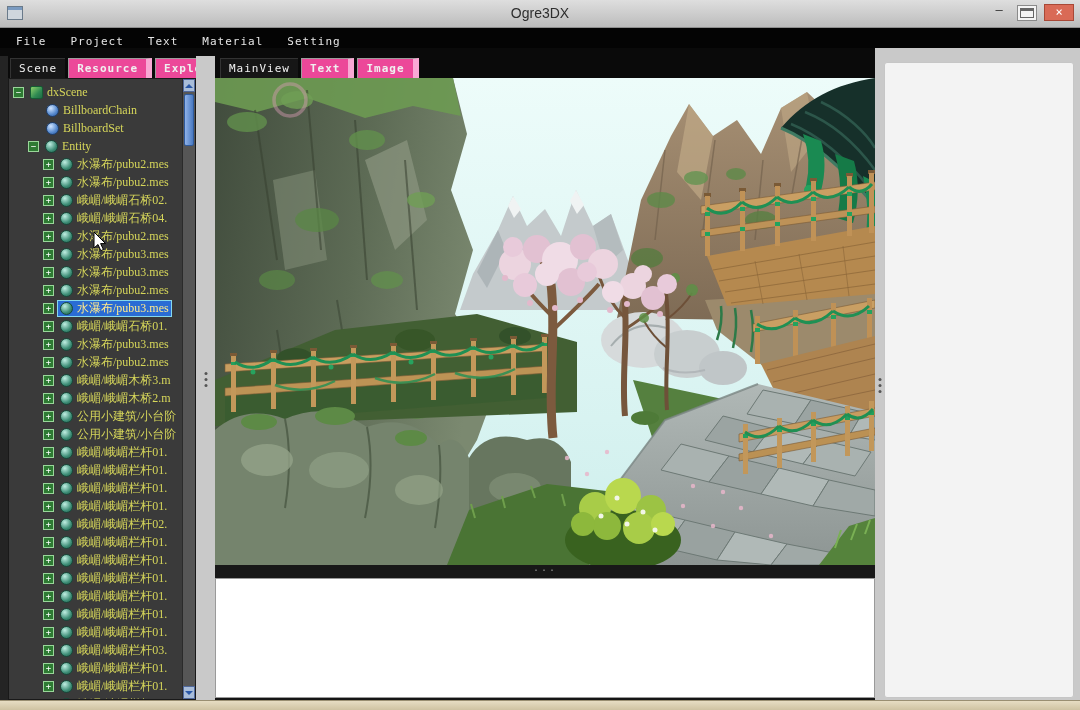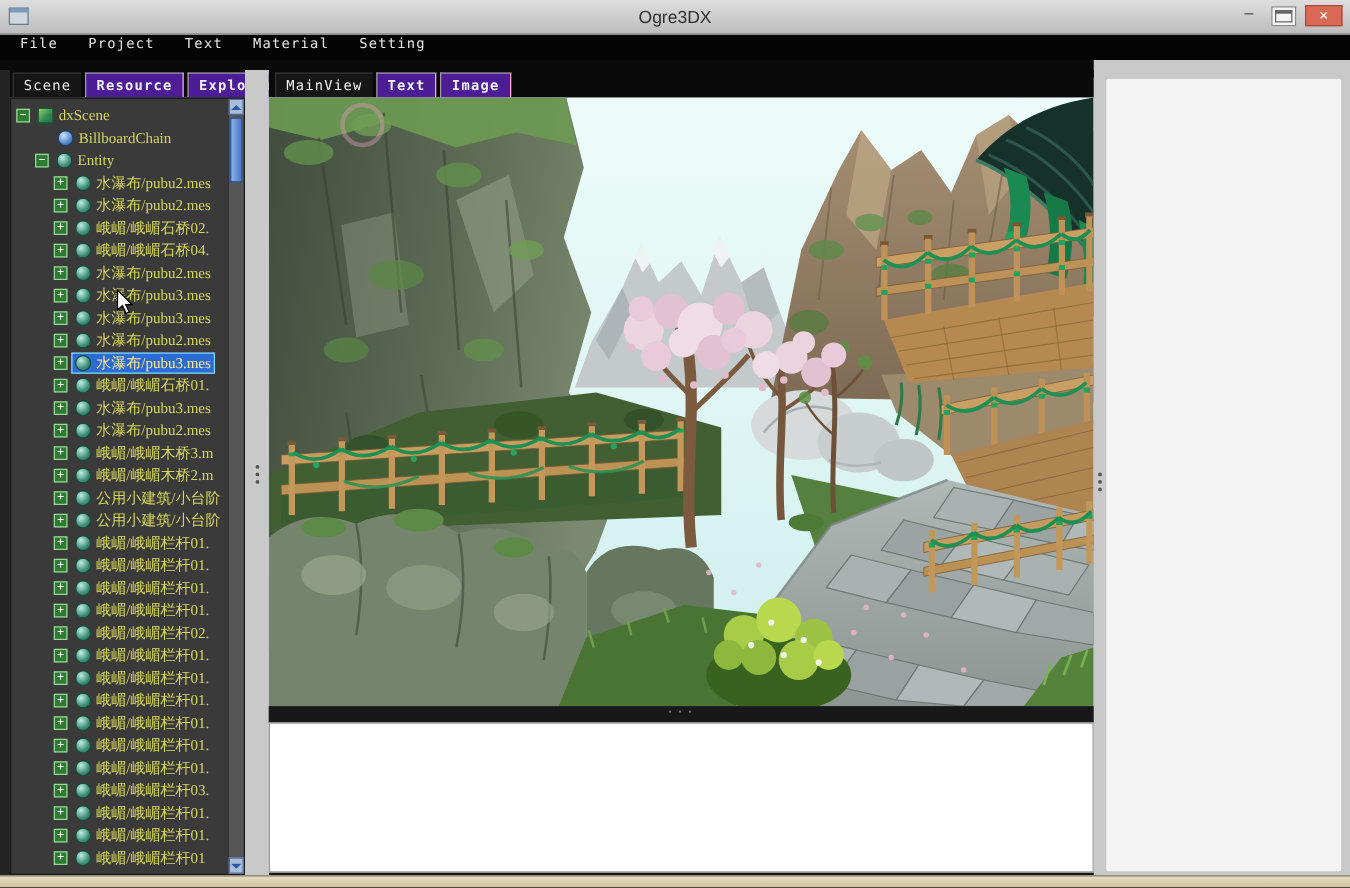--- a/index.html
+++ b/index.html
@@ -15,36 +15,36 @@
   .title{position:absolute;left:0;right:0;top:5px;text-align:center;
     font-family:"Liberation Sans",sans-serif;font-size:14px;color:#2e2e2e}
   .win-controls{position:absolute;right:6px;top:4px;display:flex;gap:7px;align-items:center}
   .btn-min{width:22px;height:17px;color:#333;text-align:center;line-height:13px;font-size:12px;cursor:default}
   .btn-max{width:20px;height:16px;background:#f4f4f4;border:1px solid #8a8a8a;position:relative}
   .btn-max::after{content:"";position:absolute;inset:2px;border:1px solid #666;border-top-width:3px}
   .btn-close{width:30px;height:17px;background:#d96a56;border:1px solid #a84836;color:#fff;
     font-size:12px;text-align:center;line-height:15px}
 
   .menubar{position:absolute;left:0;top:28px;width:1080px;height:20px;background:#040404;
-    display:flex;align-items:flex-start;gap:24px;padding-left:16px;z-index:9}
+    display:flex;align-items:flex-end;gap:24px;padding-left:16px;z-index:9}
   .menu-item{color:#e6e6e6;font-size:11px;letter-spacing:1px;cursor:default}
 
   
   .content-bg{position:absolute;left:0;top:48px;width:1080px;height:652px;background:#c9c9c9}
   .left-edge{position:absolute;left:0;top:48px;width:8px;height:652px;background:#242424}
   .topband{position:absolute;left:0;top:48px;width:875px;height:8px;background:#0a0a0a}
   .main-col{position:absolute;left:215px;top:56px;width:660px;height:644px;background:#151515}
 
   
   .tabstrip{position:absolute;height:22px;background:#0a0a0a;display:flex;align-items:flex-end;gap:3px;padding-left:2px}
   .left-tabs{left:8px;top:56px;width:204px}
   .main-tabs{left:215px;top:56px;width:660px;padding-left:5px}
   .tab{height:20px;line-height:20px;padding:0 8px;font-size:11px;color:#f0f0f0;letter-spacing:1px;cursor:default}
-  .tab.raised{background:#4c1d95;border-top:1px solid #9c9c9c;border-left:1px solid #9c9c9c;
-    border-right:1px solid #f9a8d4;font-weight:bold}
+  .tab.raised{background:#ec4899;border-top:1px solid #9c9c9c;border-left:1px solid #9c9c9c;
+    border-right:6px solid #f9a8d4;font-weight:bold}
   .tab.active{background:#161616;border-top:1px solid #333;border-left:1px solid #333}
 
   
   .tree-panel{position:absolute;left:8px;top:78px;width:188px;height:622px;background:#3a3a3a;
     border:1px solid #191919;overflow:hidden}
   .tree-rows{position:absolute;left:0;top:4px;right:13px;bottom:0;overflow:hidden}
   .tree-row{height:18px;display:flex;align-items:center;white-space:nowrap}
   .expander{width:11px;height:11px;background:#2e7a33;border:1px solid #9ad69a;color:#fff;
     font-size:9px;line-height:9px;text-align:center;flex:none;margin-right:3px}
   .expander-spacer{width:15px;flex:none}
@@ -136,20 +136,27 @@
           <span class="sel-wrap">
             <span class="node-icon icon-scene"></span>
             <span class="tree-label">dxScene</span>
           </span>
         </div>
         <div class="tree-row" style="padding-left: 19px;">
           <span class="expander-spacer"></span>
           <span class="sel-wrap">
             <span class="node-icon icon-billboard"></span>
             <span class="tree-label">BillboardChain</span>
+          </span>
+        </div>
+        <div class="tree-row" style="padding-left: 19px;">
+          <span class="expander-spacer"></span>
+          <span class="sel-wrap">
+            <span class="node-icon icon-billboard"></span>
+            <span class="tree-label">BillboardSet</span>
           </span>
         </div>
         <div class="tree-row" style="padding-left: 19px;">
           <span class="expander">−</span>
           <span class="sel-wrap">
             <span class="node-icon icon-entity"></span>
             <span class="tree-label">Entity</span>
           </span>
         </div>
         <div class="tree-row" style="padding-left: 34px;">

